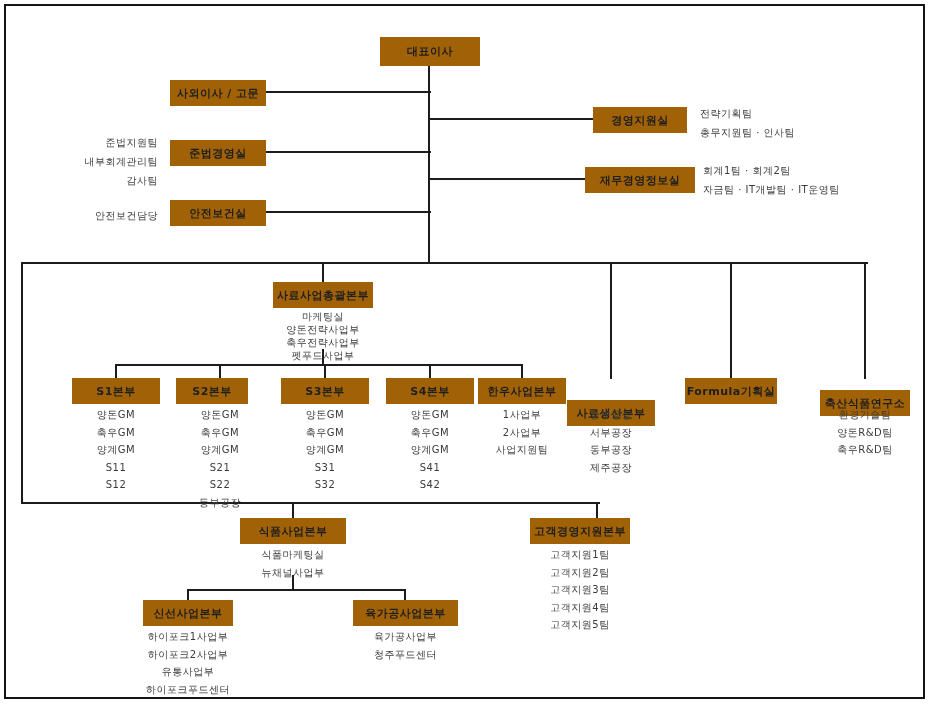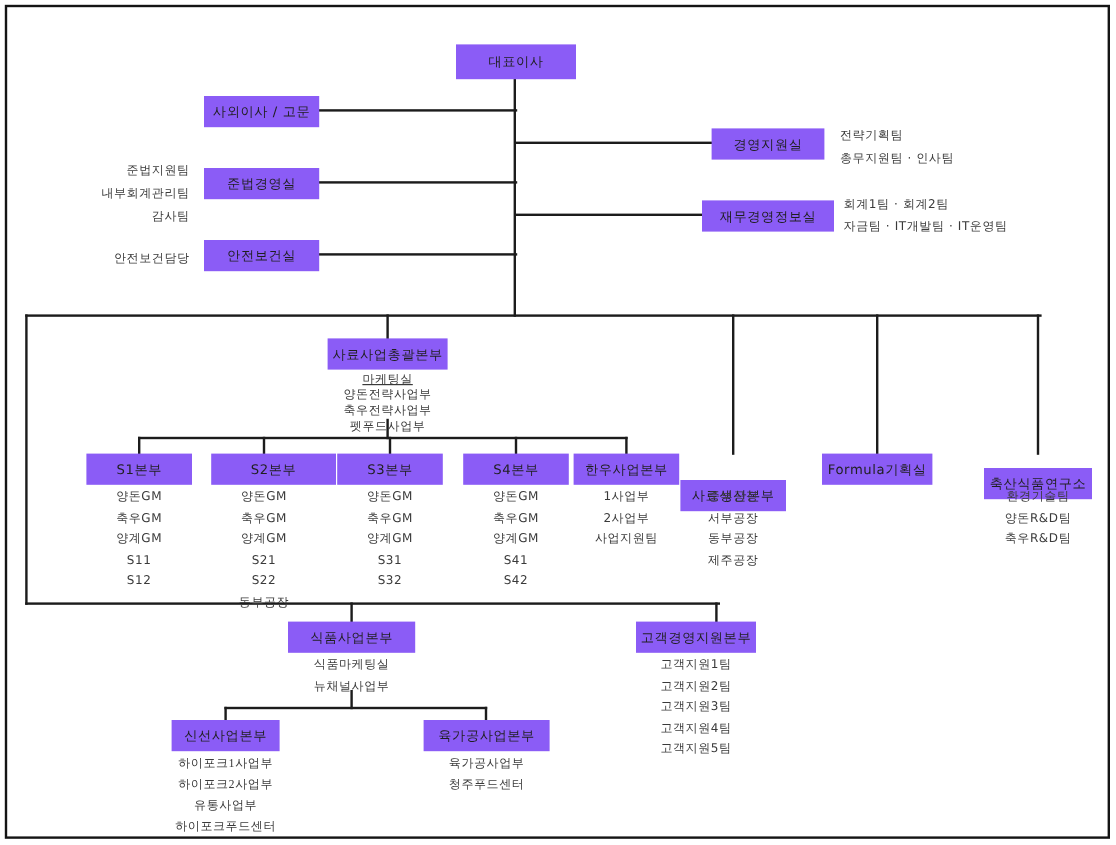--- a/index.html
+++ b/index.html
@@ -6,22 +6,22 @@
   body { font-family:"DejaVu Sans","Liberation Sans",sans-serif; }
   #canvas {
     position:relative; width:930px; height:704px; background:#ffffff;
     overflow:hidden;
   }
   .page-border {
     position:absolute; left:4px; top:4px; right:5px; bottom:5px;
     border:2px solid #141414;
   }
   .node-box {
-    position:absolute; background:#8b5cf6; color:#1f1f1f;
-    font-weight:normal; font-size:11px; letter-spacing:0.5px;
+    position:absolute; background:#a16207; color:#1f1f1f;
+    font-weight:bold; font-size:11px; letter-spacing:0.5px;
     display:flex; align-items:center; justify-content:center;
     box-sizing:border-box; white-space:nowrap;
   }
   .sub-list {
     position:absolute; width:150px; text-align:center;
     font-size:10px; color:#3a3a3a; letter-spacing:0.5px;
   }
   .sub-item { white-space:nowrap; }
   .annot {
     position:absolute; font-size:10px; color:#3a3a3a; letter-spacing:0.5px;
@@ -94,36 +94,36 @@
         <span>재무경영정보실</span>
       </div>
       <div class="annot right" style="top: 161px; left: 703px; width: 220px;">
         <div>회계1팀 · 회계2팀</div>
         <div>자금팀 · IT개발팀 · IT운영팀</div>
       </div>
       <div class="node-box" style="left: 273px; top: 282px; width: 100px; height: 26px;">
         <span>사료사업총괄본부</span>
       </div>
       <div class="sub-list" style="left: 248px; top: 310px;">
-        <div class="sub-item" style="line-height: 13px; text-decoration: underline;">마케팅실</div>
+        <div class="sub-item" style="line-height: 13px;">마케팅실</div>
         <div class="sub-item" style="line-height: 13px;">양돈전략사업부</div>
         <div class="sub-item" style="line-height: 13px;">축우전략사업부</div>
         <div class="sub-item" style="line-height: 13px;">펫푸드사업부</div>
       </div>
       <div class="node-box" style="left: 72px; top: 378px; width: 88px; height: 26px;">
         <span>S1본부</span>
       </div>
       <div class="sub-list" style="left: 41px; top: 406px;">
         <div class="sub-item" style="line-height: 17.5px;">양돈GM</div>
         <div class="sub-item" style="line-height: 17.5px;">축우GM</div>
         <div class="sub-item" style="line-height: 17.5px;">양계GM</div>
         <div class="sub-item" style="line-height: 17.5px;">S11</div>
         <div class="sub-item" style="line-height: 17.5px;">S12</div>
       </div>
-      <div class="node-box" style="left: 176px; top: 378px; width: 104px; height: 26px;">
+      <div class="node-box" style="left: 176px; top: 378px; width: 72px; height: 26px;">
         <span>S2본부</span>
       </div>
       <div class="sub-list" style="left: 145px; top: 406px;">
         <div class="sub-item" style="line-height: 17.5px;">양돈GM</div>
         <div class="sub-item" style="line-height: 17.5px;">축우GM</div>
         <div class="sub-item" style="line-height: 17.5px;">양계GM</div>
         <div class="sub-item" style="line-height: 17.5px;">S21</div>
         <div class="sub-item" style="line-height: 17.5px;">S22</div>
         <div class="sub-item" style="line-height: 17.5px;">동부공장</div>
       </div>
@@ -188,21 +188,21 @@
       <div class="sub-list" style="left: 505px; top: 546px;">
         <div class="sub-item" style="line-height: 17.5px;">고객지원1팀</div>
         <div class="sub-item" style="line-height: 17.5px; text-align: center;">고객지원2팀</div>
         <div class="sub-item" style="line-height: 17.5px;">고객지원3팀</div>
         <div class="sub-item" style="line-height: 17.5px;">고객지원4팀</div>
         <div class="sub-item" style="line-height: 17.5px;">고객지원5팀</div>
       </div>
       <div class="node-box" style="left: 143px; top: 600px; width: 90px; height: 26px;">
         <span>신선사업본부</span>
       </div>
-      <div class="sub-list" style="left: 113px; top: 628px; font-family: Liberation Serif, serif;">
+      <div class="sub-list" style="left: 113px; top: 628px;">
         <div class="sub-item" style="line-height: 17.5px;">하이포크1사업부</div>
         <div class="sub-item" style="line-height: 17.5px;">하이포크2사업부</div>
         <div class="sub-item" style="line-height: 17.5px;">유통사업부</div>
         <div class="sub-item" style="line-height: 17.5px;">하이포크푸드센터</div>
       </div>
       <div class="node-box" style="left: 353px; top: 600px; width: 105px; height: 26px;">
         <span>육가공사업본부</span>
       </div>
       <div class="sub-list" style="left: 330.5px; top: 628px;">
         <div class="sub-item" style="line-height: 17.5px;">육가공사업부</div>

